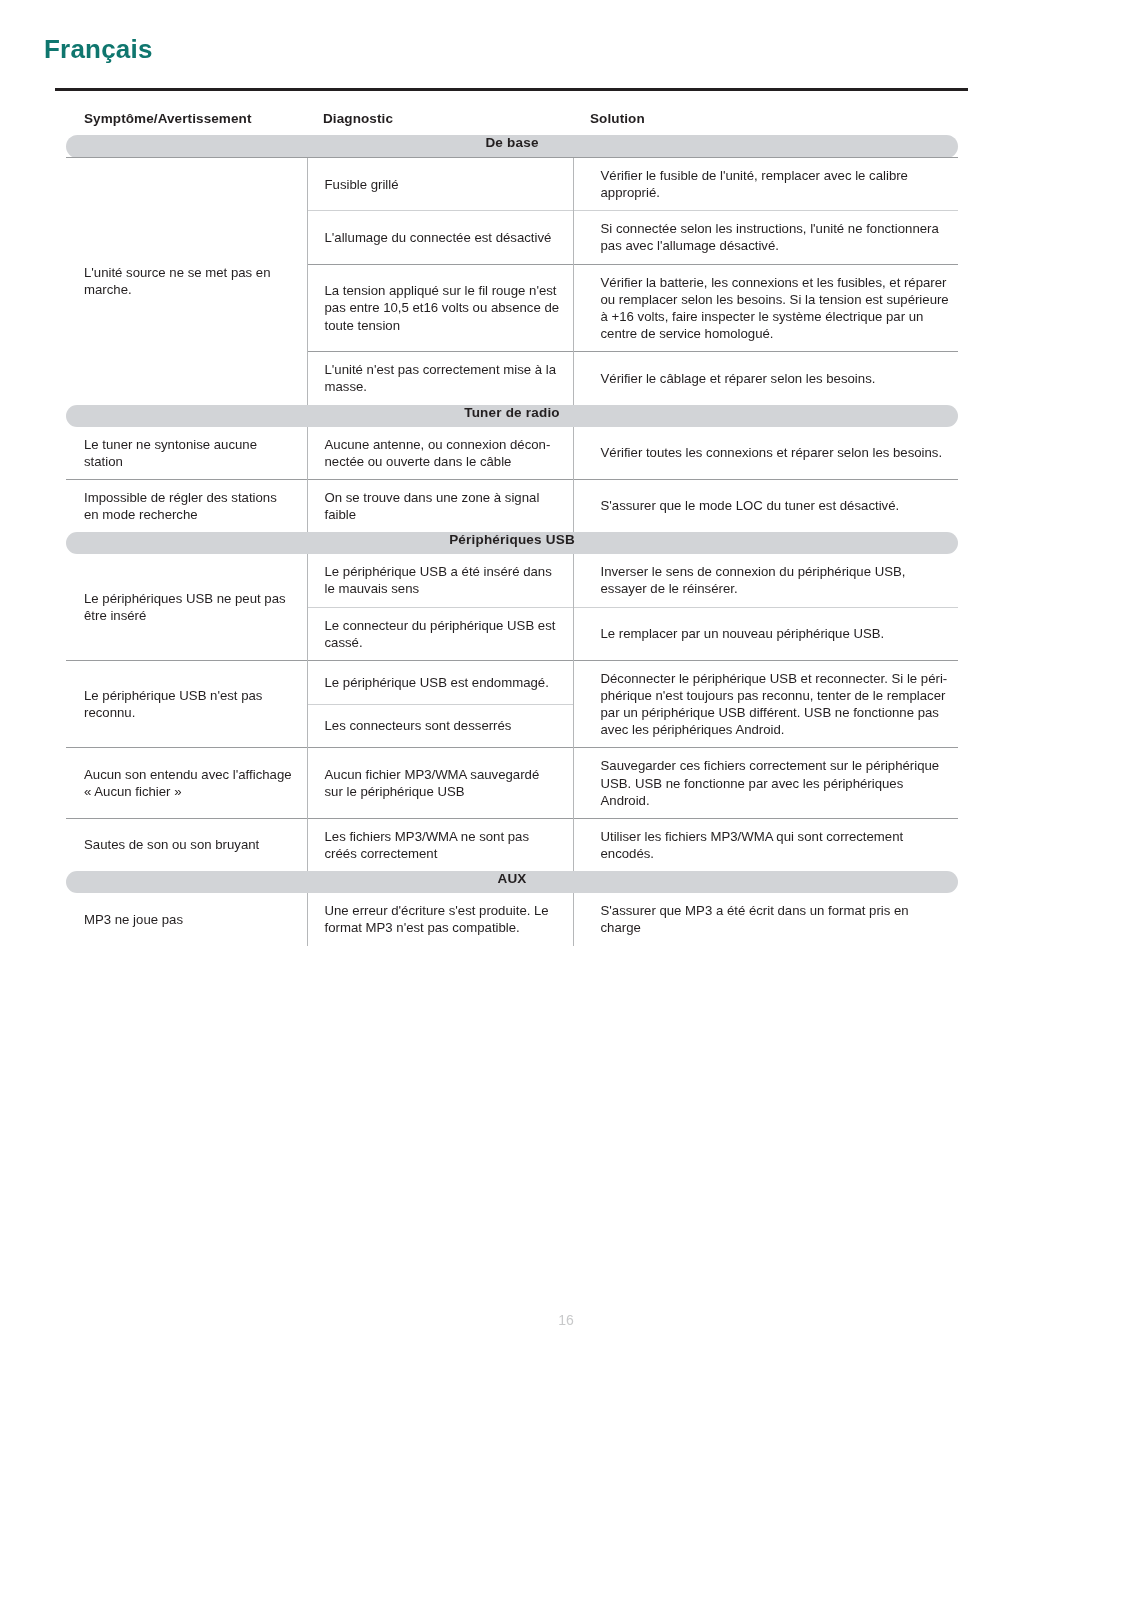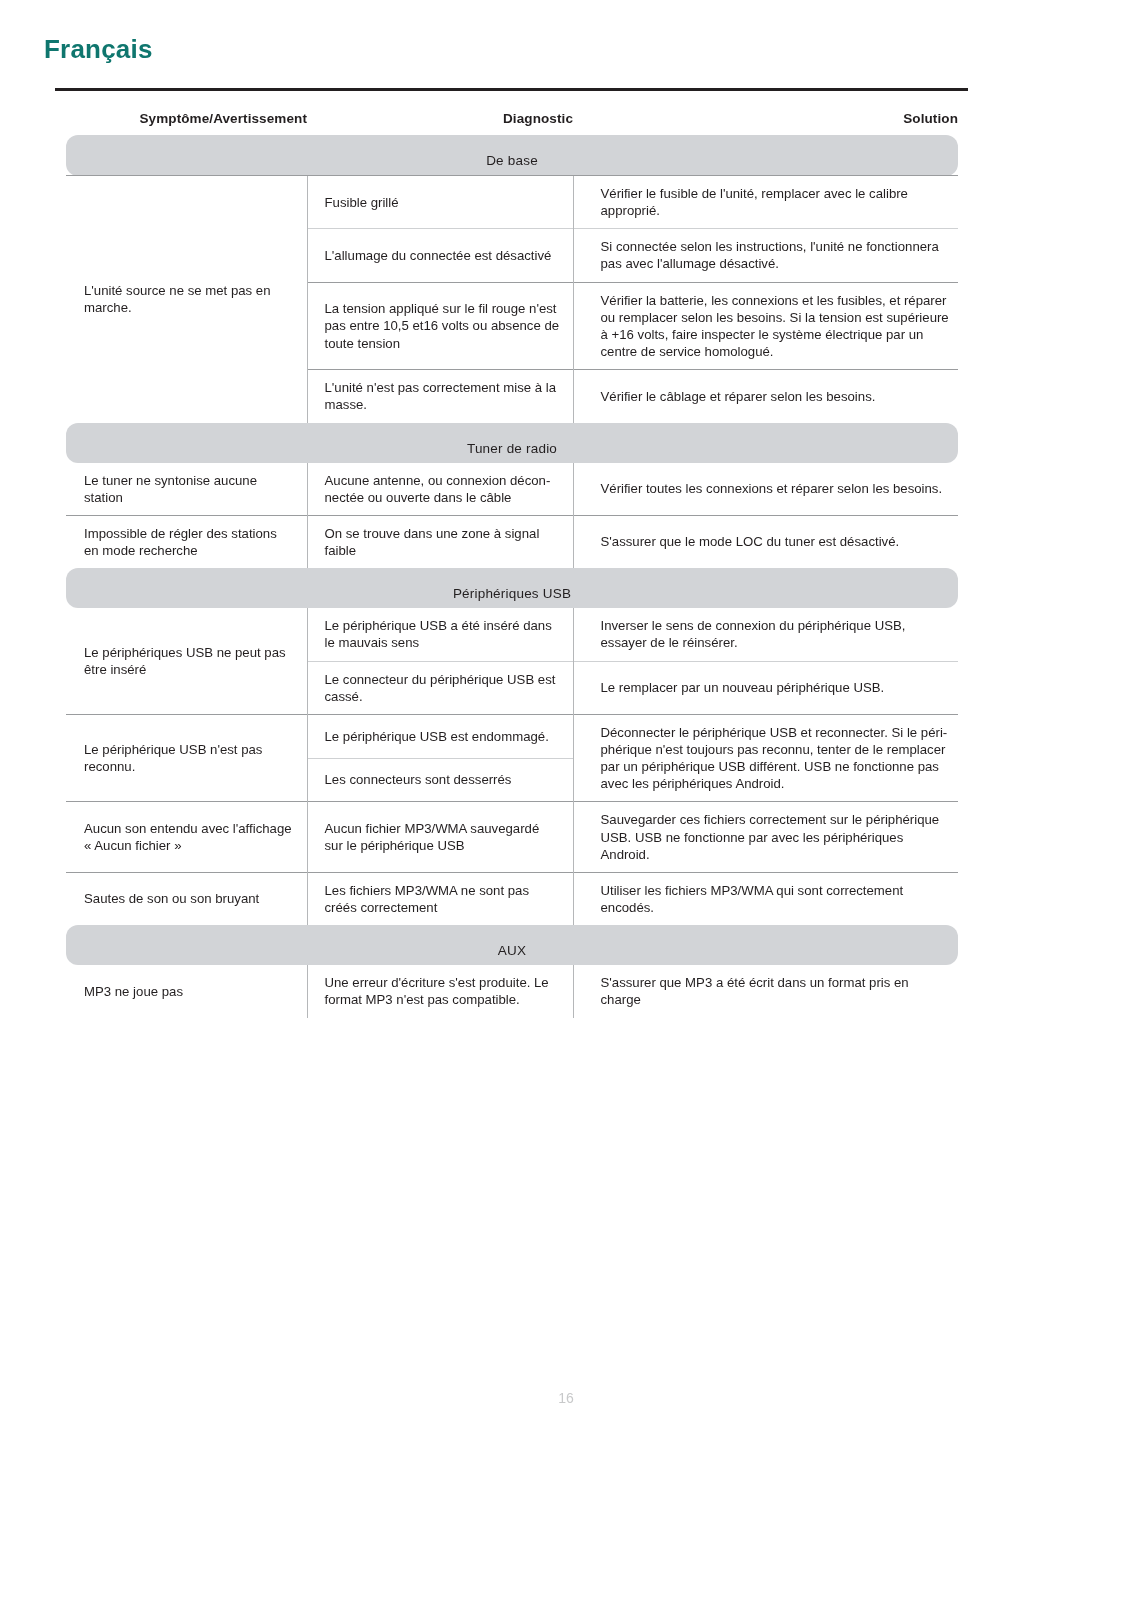--- a/index.html
+++ b/index.html
@@ -64,33 +64,32 @@
   col.c-sol { width: 385px; }
 
   
   .hdr td {
     padding: 3px 0 9px 18px;
     font-size: 13.5px;
     font-weight: bold;
     color: #231f20;
     vertical-align: top;
     letter-spacing: 0.1px;
-    text-align: right;
   }
   .hdr td.h-dia { padding-left: 16px; margin-top: 30px; }
   .hdr td.h-sol { padding-left: 17px; }
 
   
   tr.section td {
     background: #d2d4d7;
     text-align: center;
     font-size: 13.5px;
-    font-weight: normal;
-    color: #231f20;
-    padding: 18px 0 7px 0;
+    font-weight: bold;
+    color: #231f20;
+    padding: 0 0 7px 0;
     height: 15px;
     letter-spacing: 0.2px;
     border-radius: 12px;
   }
 
   
   td.cell {
     font-size: 13.2px;
     line-height: 1.30;
     color: #231f20;
@@ -113,21 +112,21 @@
   .rule-thin  { border-top: 1px solid #cfd1d3; }
   .rule-med   { border-top: 1px solid #9a9c9e; }
   .rule-none  { border-top: 0; }
 
   .top-edge td { border-top: 1px solid #9a9c9e; }
 
   
   .page-num {
     position: absolute;
     left: 0;
-    top: 1390px;
+    top: 1312px;
     width: 1132px;
     text-align: center;
     font-size: 14px;
     color: #c8c9ca;
   }
 </style>
 </head>
 <body>
 
 <div class="page">

